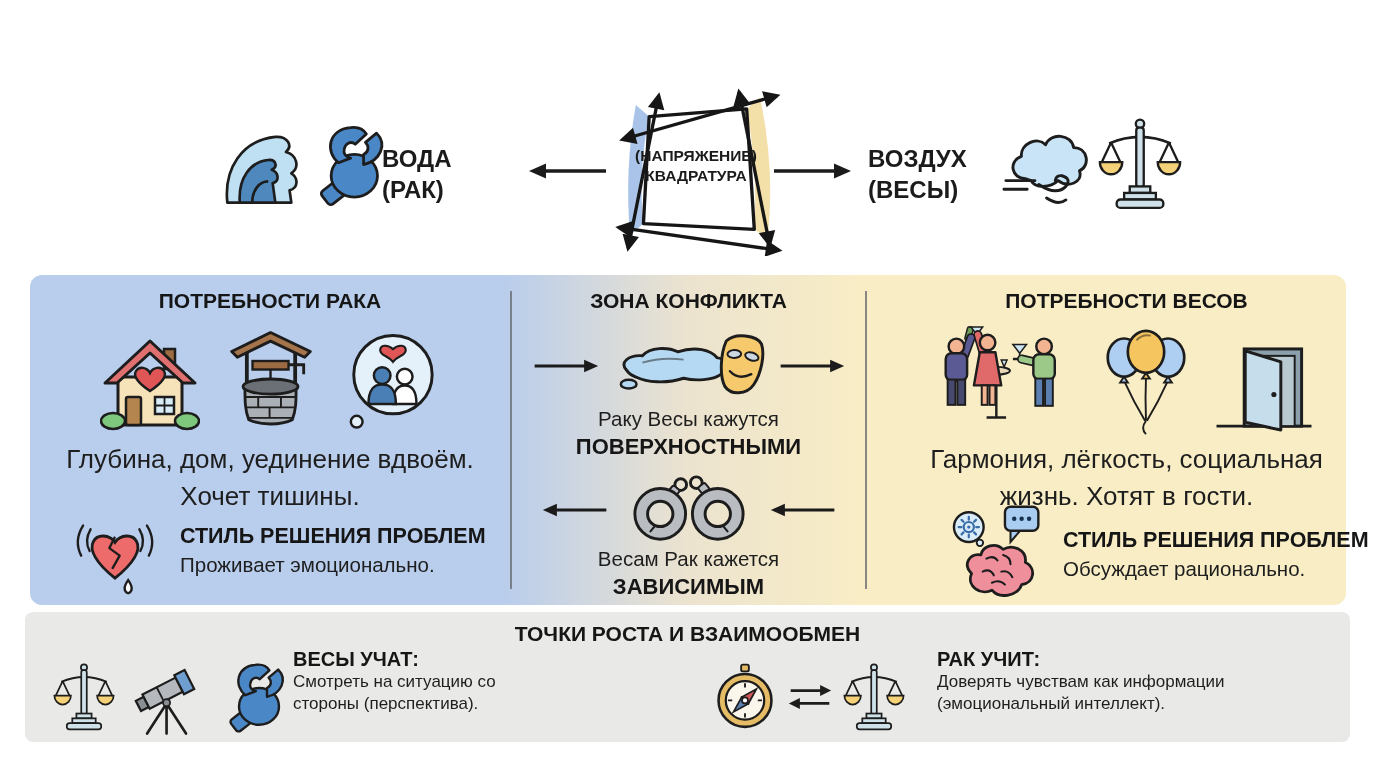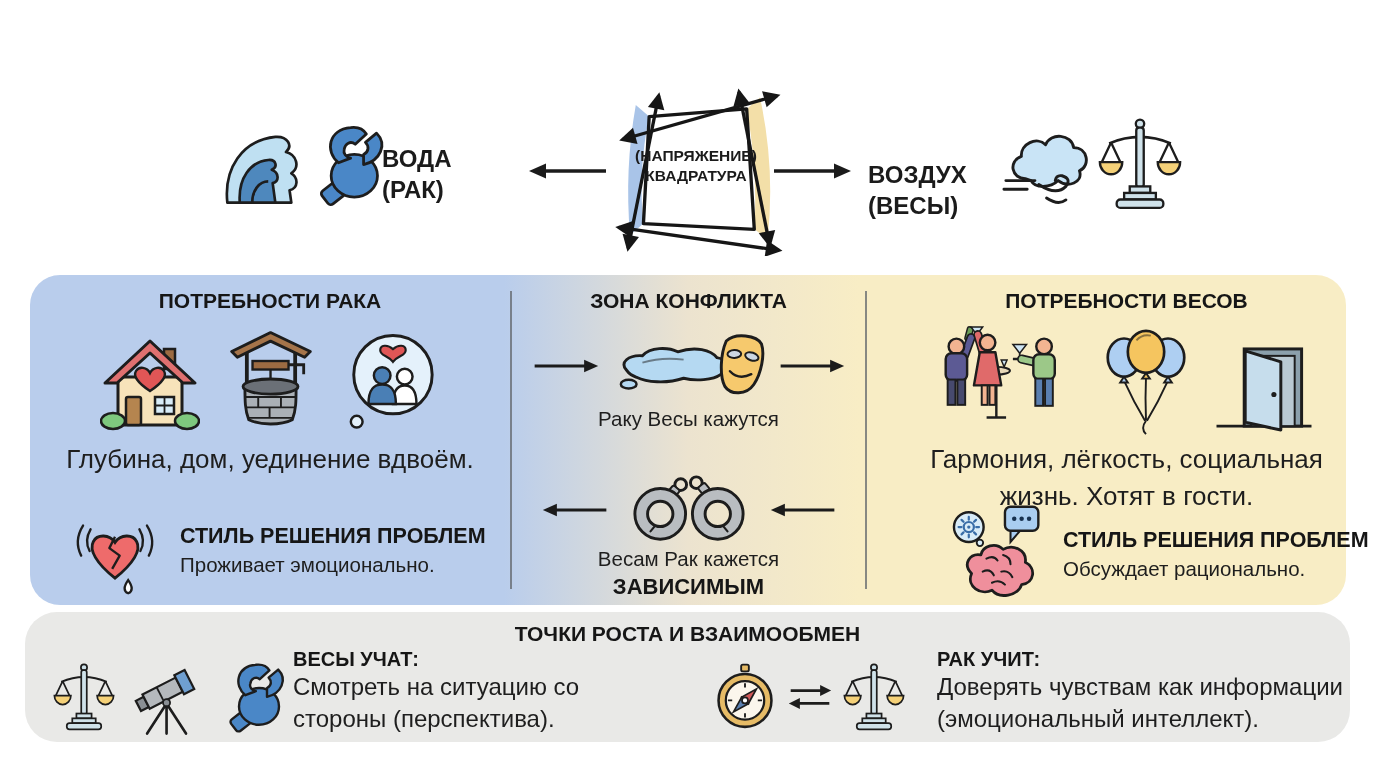--- a/index.html
+++ b/index.html
@@ -2,38 +2,38 @@
 <html><head>
 <meta charset="utf-8">
 <style>
   html,body{margin:0;padding:0;background:#ffffff;}
   #canvas{position:relative;width:1376px;height:768px;background:#ffffff;overflow:hidden;
           font-family:"Liberation Sans","DejaVu Sans",sans-serif;color:#1b1b1b;}
   .abs{position:absolute;}
   .ttl{width:100%;text-align:center;font-size:30px;font-weight:800;letter-spacing:.3px;color:#141414;white-space:nowrap;}
   .biglabel{font-size:24px;font-weight:700;line-height:1.28;white-space:nowrap;}
   .sq-label{font-size:15.5px;font-weight:800;line-height:1.3;text-align:center;white-space:nowrap;}
-  .band{left:30px;top:275px;width:1316px;height:330px;border-radius:30px;
+  .band{left:30px;top:275px;width:1316px;height:330px;border-radius:12px;
         background:linear-gradient(90deg,#b9cdec 0%,#b9cdec 36%,#ece3cf 50%,#f8edc5 63%,#f8edc5 100%);}
-  .growth-band{left:25px;top:612px;width:1325px;height:130px;border-radius:32px;background:#e9e9e7;}
+  .growth-band{left:25px;top:612px;width:1325px;height:130px;border-radius:8px;background:#e9e9e7;}
   .divider{top:16px;width:2px;height:298px;background:#61656b;opacity:.75;}
   .col{top:0;height:100%;}
   .colhead{top:14px;width:100%;text-align:center;font-size:21px;font-weight:800;white-space:nowrap;color:#161616;}
   .iconrow{width:100%;display:flex;justify-content:center;align-items:flex-end;}
   .needs{width:100%;text-align:center;font-size:26px;line-height:1.42;color:#1e1e1e;white-space:nowrap;}
   .stylerow{display:flex;align-items:center;}
   .styletext .h{font-size:21.5px;font-weight:800;white-space:nowrap;color:#161616;}
   .styletext .t{font-size:20.5px;white-space:nowrap;color:#1e1e1e;margin-top:4px;}
   .confrow{width:100%;display:flex;justify-content:center;align-items:center;gap:14px;}
   .conftext{width:100%;text-align:center;white-space:nowrap;}
   .conftext .t{font-size:20.5px;color:#1e1e1e;}
   .conftext .e{font-size:22px;font-weight:800;margin-top:3px;color:#161616;}
   .gb-head{top:10px;width:100%;text-align:center;font-size:21px;font-weight:800;white-space:nowrap;color:#161616;}
   .teach .h{font-size:20px;font-weight:800;white-space:nowrap;color:#161616;}
-  .teach .t{font-size:24px;line-height:1.32;white-space:nowrap;color:#1e1e1e;}
+  .teach .t{font-size:17px;line-height:1.32;white-space:nowrap;color:#1e1e1e;}
   .flip{transform:scaleX(-1);}
   svg.icon{display:block;}
 </style>
 </head>
 <body>
 
 <div id="canvas">
 
   <svg width="0" height="0" style="position:absolute" aria-hidden="true">
     <defs>
@@ -275,21 +275,21 @@
         <use href="#sym-square"></use>
       </svg>
     <div class="abs sq-label" style="left:0;top:60px;width:100%;">
       <div>(НАПРЯЖЕНИЕ)</div>
       <div>КВАДРАТУРА</div>
     </div>
   </div>
   <svg class="abs icon" style="left:772px;top:161px;" width="80" height="20">
       <use href="#sym-arrow"></use>
     </svg>
-  <div class="abs biglabel" style="left:868px;top:160px;width:124px;">
+  <div class="abs biglabel" style="left:868px;top:144px;width:124px;">
     <div>ВОЗДУХ</div>
     <div>(ВЕСЫ)</div>
   </div>
   <svg class="abs icon" style="left:1002px;top:124px;" width="92" height="88">
       <use href="#sym-wind"></use>
     </svg>
   <svg class="abs icon" style="left:1098px;top:116px;" width="84" height="96">
       <use href="#sym-scales"></use>
     </svg>
 
@@ -305,20 +305,21 @@
           </svg>
         <svg class="icon" width="90" height="108" viewBox="0 0 95 110">
             <use href="#sym-well"></use>
           </svg>
         <svg class="icon" width="98" height="104" viewBox="0 0 100 105">
             <use href="#sym-couple"></use>
           </svg>
       </div>
       <div class="abs needs" style="top:166px;">
         <div>Глубина, дом, уединение вдвоём.</div>
+        <div>Хочет тишины.</div>
       </div>
       <div class="abs stylerow" style="left:38px;top:228px;gap:18px;">
         <svg class="icon" width="94" height="94" viewBox="0 0 100 100">
             <use href="#sym-broken-heart"></use>
           </svg>
         <div class="styletext">
           <div class="h">СТИЛЬ РЕШЕНИЯ ПРОБЛЕМ</div>
           <div class="t">Проживает эмоционально.</div>
         </div>
       </div>
@@ -332,20 +333,21 @@
           </svg>
         <svg class="icon" width="152" height="74" viewBox="0 0 155 75">
             <use href="#sym-puddle-mask"></use>
           </svg>
         <svg class="icon" width="66" height="18" viewBox="0 0 80 20">
             <use href="#sym-arrow"></use>
           </svg>
       </div>
       <div class="abs conftext" style="top:132px;">
         <div class="t">Раку Весы кажутся</div>
+        <div class="e">ПОВЕРХНОСТНЫМИ</div>
       </div>
       <div class="abs confrow" style="top:196px;">
         <svg class="icon flip" width="66" height="18" viewBox="0 0 80 20">
             <use href="#sym-arrow"></use>
           </svg>
         <svg class="icon" width="134" height="78" viewBox="0 0 135 80">
             <use href="#sym-handcuffs"></use>
           </svg>
         <svg class="icon flip" width="66" height="18" viewBox="0 0 80 20">
             <use href="#sym-arrow"></use>

